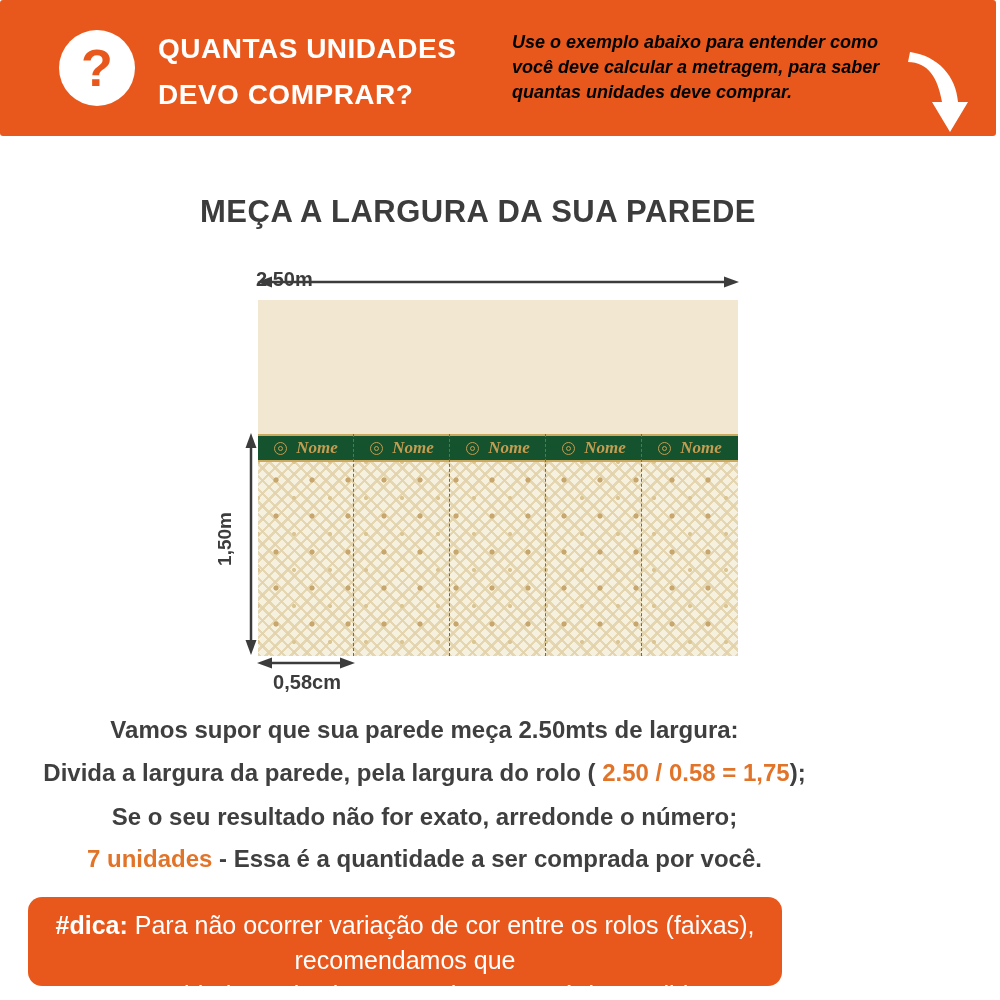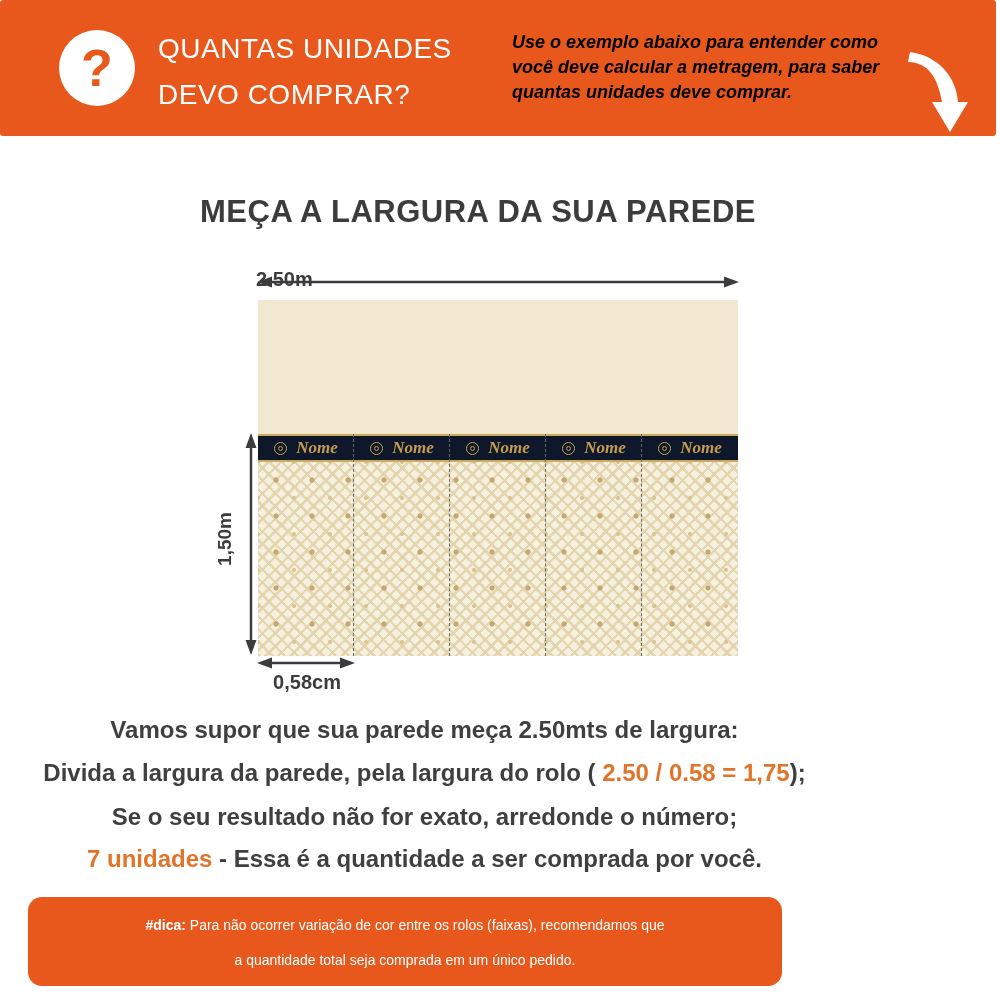--- a/index.html
+++ b/index.html
@@ -4,37 +4,37 @@
 <style>
   * { margin:0; padding:0; box-sizing:border-box; }
   html,body { width:1000px; height:1000px; background:#ffffff; font-family:"Liberation Sans", sans-serif; }
   #canvas { position:relative; width:1000px; height:1000px; background:#ffffff; overflow:hidden; }
 
   
   .banner { position:absolute; left:0; top:28; width:996px; height:136px; background:#E8581C; border-radius:3px; }
   .q-circle { position:absolute; left:59px; top:30px; width:76px; height:76px; background:#ffffff; border-radius:50%;
               display:flex; align-items:center; justify-content:center; }
   .q-circle span { color:#E8581C; font-size:52px; font-weight:bold; line-height:1; }
-  .banner-title { position:absolute; left:158px; top:26px; color:#ffffff; font-size:28px; font-weight:normal; line-height:46px; letter-spacing:.5px; }
+  .banner-title { position:absolute; left:158px; top:26px; color:#ffffff; font-size:28px; font-weight:bold; line-height:46px; letter-spacing:.5px; }
   .banner-note { position:absolute; left:512px; top:30px; width:400px; color:#000000; font-size:18px; font-weight:bold;
                  font-style:italic; line-height:25px; }
   .curved-arrow { position:absolute; left:906px; top:48px; }
 
   
   .section-title { position:absolute; left:0; top:194px; width:956px; text-align:center; color:#3C3C3C;
                    font-size:31px; font-weight:bold; letter-spacing:.5px; }
 
   
   .dim-label { position:absolute; color:#3C3C3C; font-weight:bold; font-size:20px; }
   .top-arrow-label { left:256px; top:268px; width:484px; text-align:left; }
   .top-arrow { position:absolute; left:256px; top:274px; }
 
   .wall { position:absolute; left:258px; top:300px; width:480px; height:356px; }
   .wall-top { height:134px; background:#F2E8D2; }
-  .wall-strip { height:28px; background:#0f172a; border-top:2px solid #CBA95E; border-bottom:2px solid #CBA95E;
+  .wall-strip { height:28px; background:#14532d; border-top:2px solid #CBA95E; border-bottom:2px solid #CBA95E;
                 display:flex; }
   .strip-cell { flex:1; display:flex; align-items:center; justify-content:center; gap:9px; }
   .brand-mark { width:13px; height:13px; border:1.5px solid #C49C52; border-radius:50%; position:relative; flex:0 0 auto; }
   .brand-mark::after { content:""; position:absolute; inset:3px; border:1px solid #C49C52; border-radius:50%; }
   .brand-name { font-family:"Liberation Serif", serif; font-style:italic; font-weight:bold; font-size:17px; color:#C49C52; }
   .wall-pattern { height:194px; background-color:#F6F0DF;
       background-image:
         radial-gradient(circle, #C7A76D 2.2px, transparent 3px),
         radial-gradient(circle, #DBC693 1.6px, transparent 2.4px),
         repeating-linear-gradient(45deg, rgba(226,210,170,0.85) 0 2.5px, transparent 2.5px 9px),
@@ -48,21 +48,21 @@
   .b-arrow { position:absolute; left:256px; top:655px; }
   .b-label { left:252px; top:671px; width:110px; text-align:center; }
 
   
   .instr { position:absolute; left:0; width:849px; text-align:center; color:#3F3F3F; font-size:24px; font-weight:bold; }
   .hl { color:#E2742A; }
   .i1 { top:716px; } .i2 { top:759px; } .i3 { top:803px; } .i4 { top:845px; }
 
   
   .footer { position:absolute; left:28px; top:897px; width:754px; height:89px; background:#E8581C; border-radius:14px;
-            color:#ffffff; text-align:center; font-size:14px; line-height:35px; padding-top:11px; }
+            color:#ffffff; text-align:center; font-size:25px; line-height:35px; padding-top:11px; }
   .footer b { font-weight:bold; }
 
   svg { display:block; }
 </style>
 </head>
 <body>
 
 <div id="canvas">
 
   <div class="banner">

